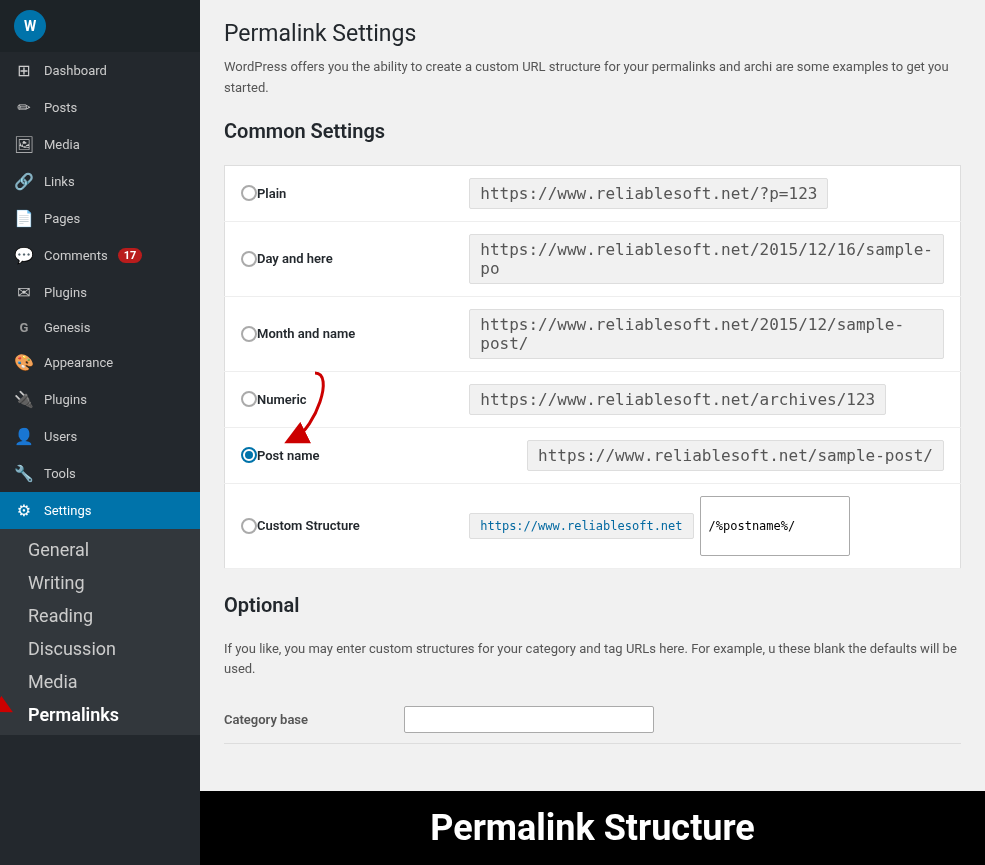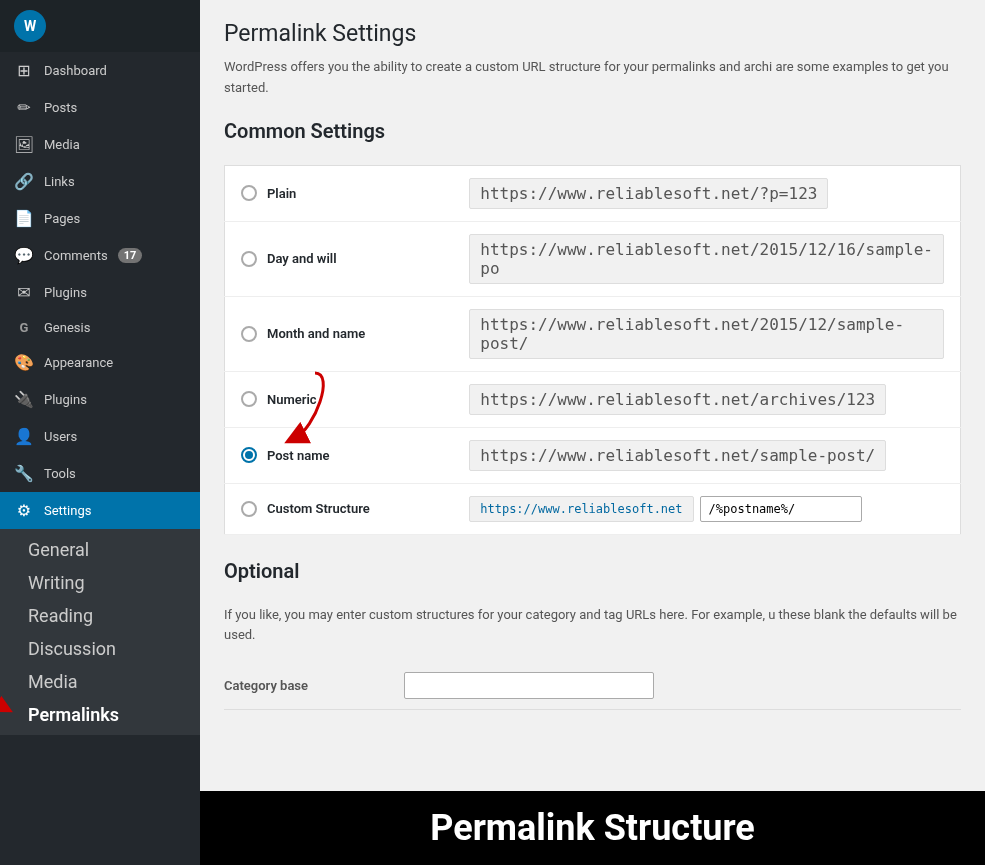--- a/index.html
+++ b/index.html
@@ -37,21 +37,21 @@
       gap: 10px;
       padding: 9px 14px;
       color: #ccc;
       cursor: pointer;
       font-size: 13px;
       position: relative;
     }
     .sidebar-nav-item.active { background: #0073aa; color: #fff; }
     .sidebar-icon { width: 20px; text-align: center; font-size: 16px; flex-shrink: 0; }
     .badge {
-      background: #737373;
+      background: #b91c1c;
       color: white;
       border-radius: 10px;
       padding: 1px 6px;
       font-size: 11px;
       font-weight: bold;
     }
     .sidebar-sub-menu {
       background: #32373c;
       padding: 4px 0;
     }
@@ -105,21 +105,20 @@
       vertical-align: middle;
       font-size: 13px;
       color: #23282d;
     }
     .settings-row td:first-child {
       width: 260px;
     }
     .radio-label {
       display: flex;
       align-items: center;
-      gap: 10px;
       font-weight: 600;
     }
     .url-display {
       background: #f1f1f1;
       padding: 5px 10px;
       border: 1px solid #ddd;
       border-radius: 2px;
       font-family: monospace;
       font-size: 16px;
       color: #555;
@@ -133,27 +132,27 @@
     .url-input {
       background: #f1f1f1;
       padding: 5px 10px;
       border: 1px solid #ddd;
       border-radius: 2px;
       font-family: monospace;
       font-size: 12px;
       color: #0369a1;
     }
     .url-text-input {
-      padding: 5px 8px;
+      padding: 22px 8px;
       border: 1px solid #aaa;
       border-radius: 2px;
       font-family: monospace;
       font-size: 12px;
       background: #fff;
-      width: 162px;
+      width: 150px;
     }
 
     
     .radio-circle {
       width: 16px; height: 16px;
       border-radius: 50%;
       border: 2px solid #aaa;
       display: flex; align-items: center; justify-content: center;
       flex-shrink: 0;
     }
@@ -313,21 +312,21 @@
       </td>
       <td>
         <span class="url-display">https://www.reliablesoft.net/?p=123</span>
       </td>
     </tr>
 
     <tr class="settings-row">
       <td>
         <label class="radio-label">
           <div class="radio-circle"></div>
-          <span>Day and will</span>
+          <span>Day and here</span>
         </label>
       </td>
       <td>
         <span class="url-display">https://www.reliablesoft.net/2015/12/16/sample-po</span>
       </td>
     </tr>
 
     <tr class="settings-row">
       <td>
         <label class="radio-label">
@@ -345,21 +344,21 @@
         <label class="radio-label">
           <div class="radio-circle"></div>
           <span>Numeric</span>
         </label>
       </td>
       <td>
         <span class="url-display">https://www.reliablesoft.net/archives/123</span>
       </td>
     </tr>
 
-    <tr class="settings-row" style="position:relative;">
+    <tr class="settings-row" style="position:relative;text-align:right;">
       <td style="position:relative;">
         <label class="radio-label">
           <div class="radio-circle checked"></div>
           <span>Post name</span>
         </label>
 
         <svg style="position:absolute; left:60px; top:-60px; width:100px; height:80px; overflow:visible; pointer-events:none;">
           <defs>
             <marker id="arrowhead1" markerWidth="8" markerHeight="8" refX="4" refY="4" orient="auto">
               <polygon points="0 0, 8 4, 0 8" fill="#cc0000"></polygon>

